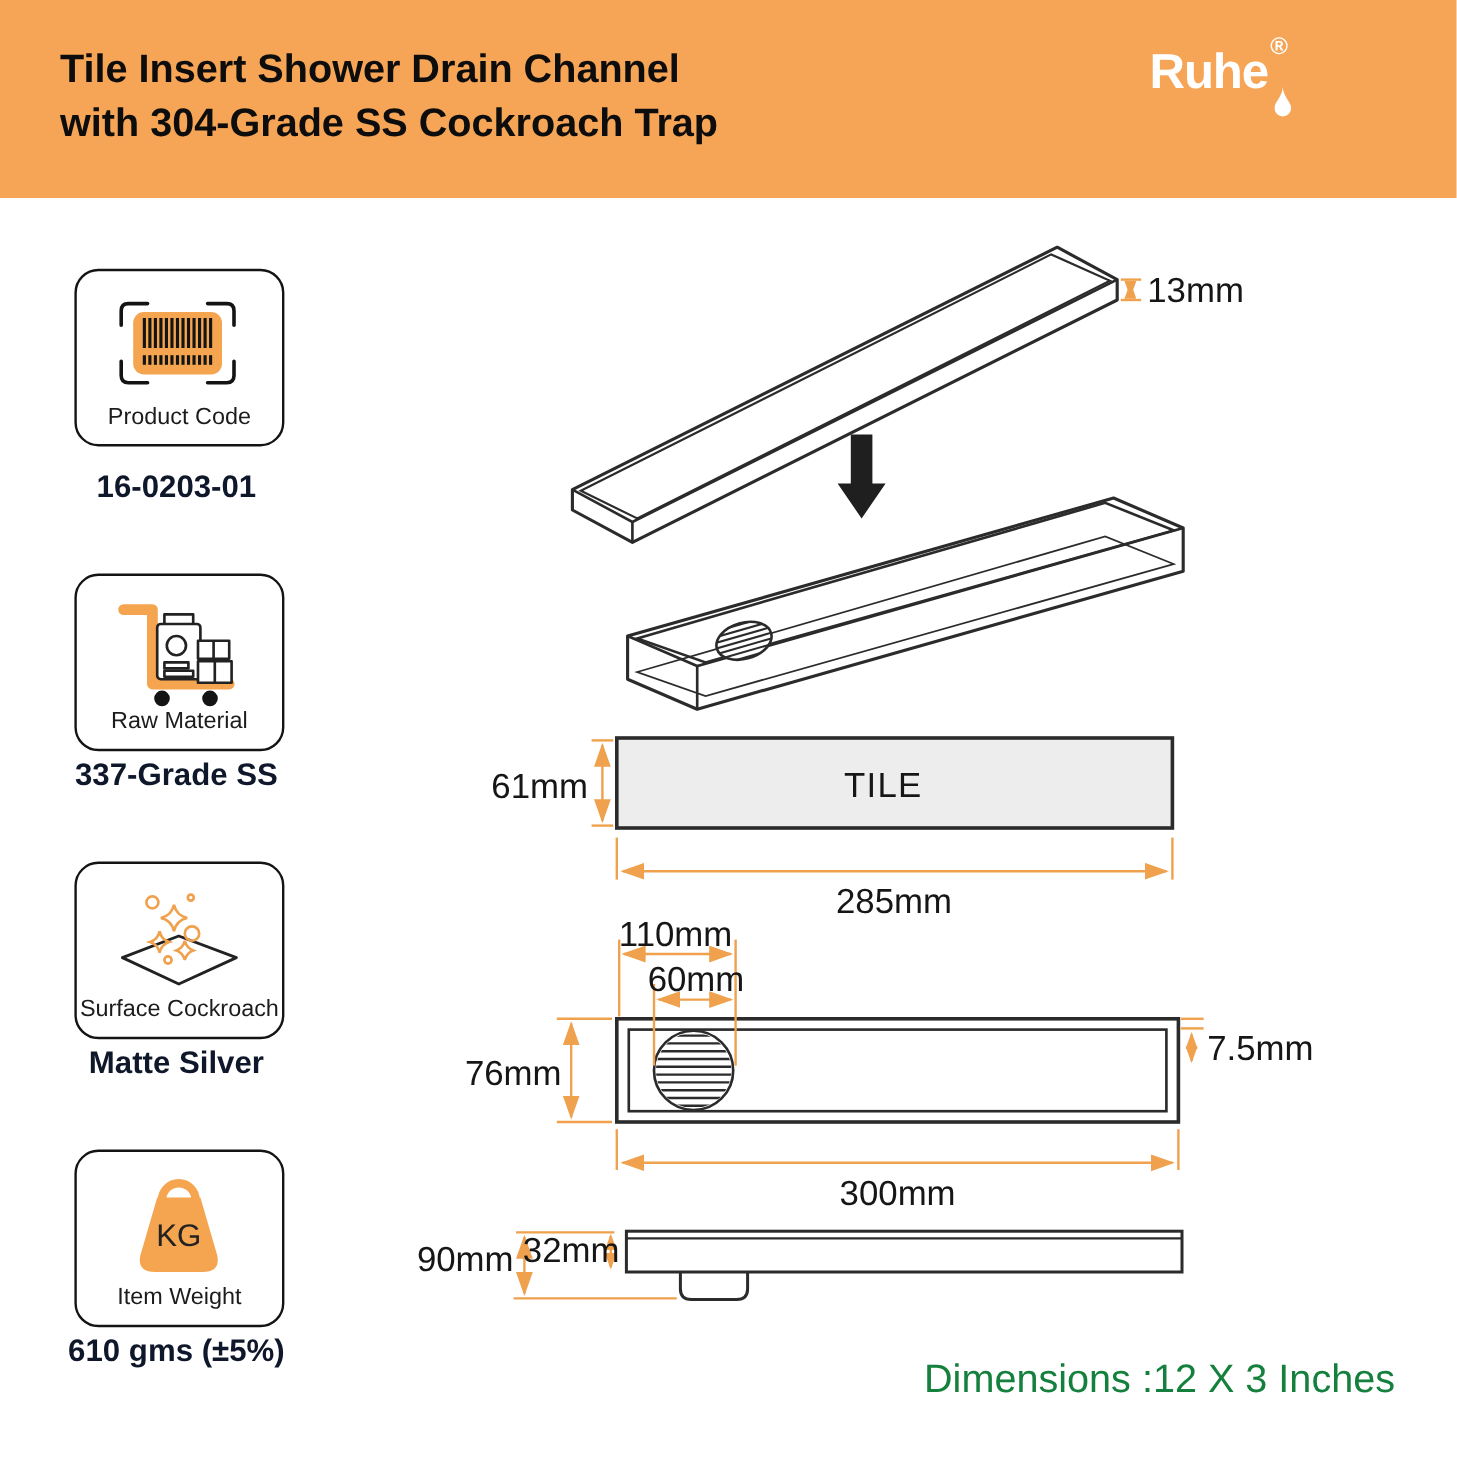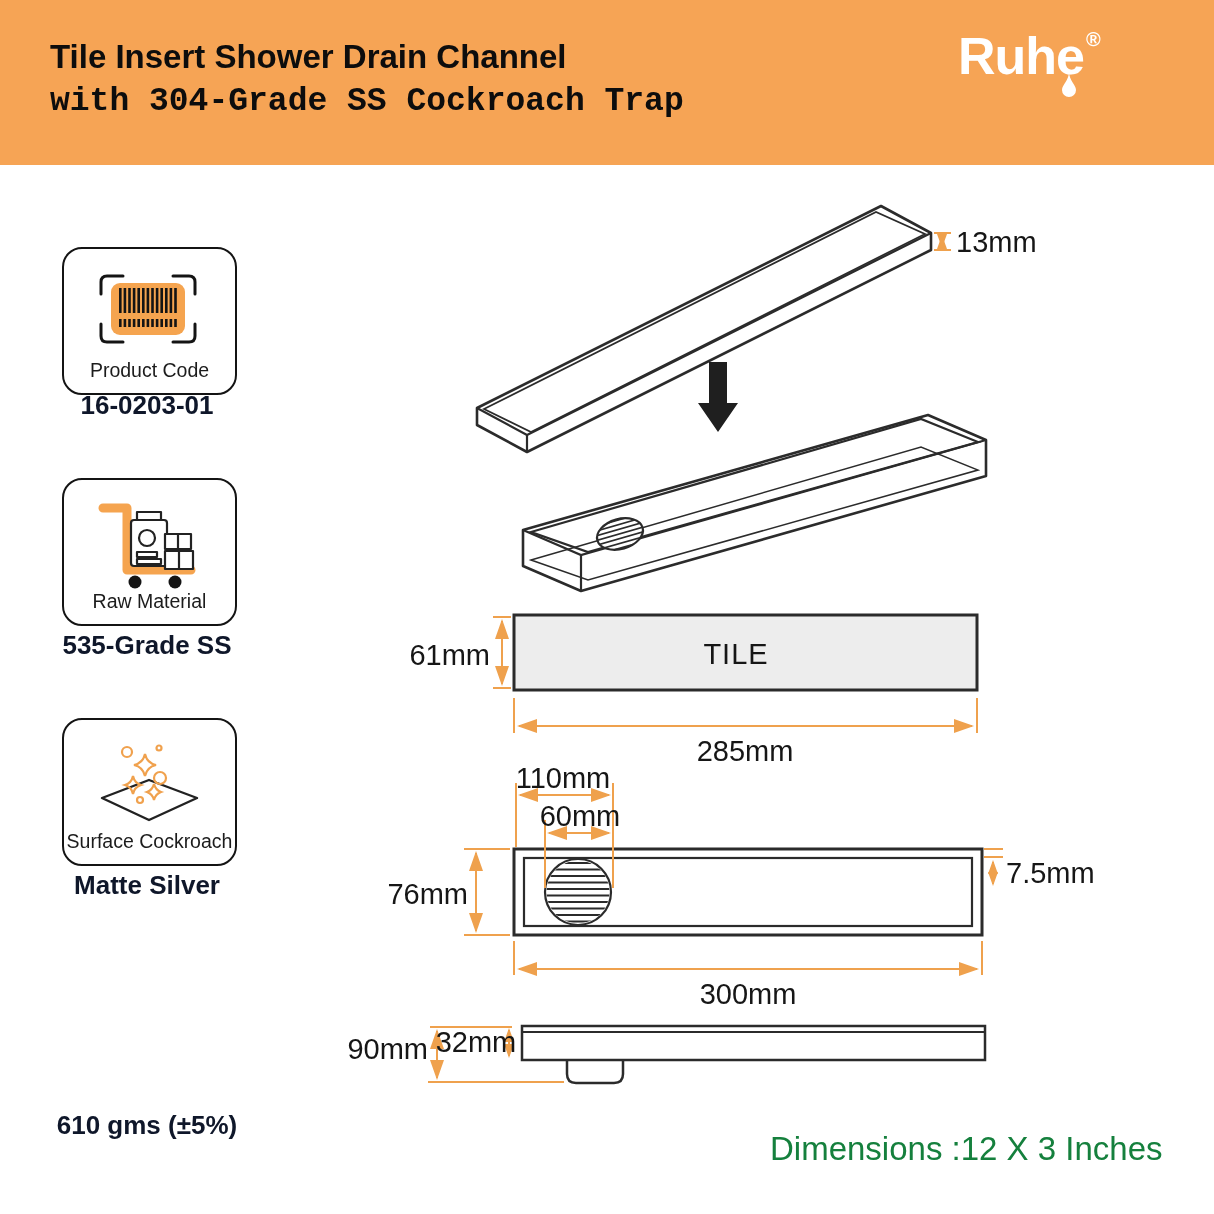--- a/index.html
+++ b/index.html
@@ -3,23 +3,23 @@
 <meta charset="utf-8">
 <style>
   html,body{margin:0;padding:0;background:#ffffff;}
   #canvas{position:relative;width:1214px;height:1214px;background:#ffffff;overflow:hidden;
           font-family:"Liberation Sans","DejaVu Sans",sans-serif;}
 
   
   .banner{position:absolute;left:0;top:0;width:1214px;height:165px;background:#F6A455;}
   .title{position:absolute;left:50px;color:#0d0d0d;font-weight:700;font-size:33px;line-height:1;white-space:nowrap;}
   .title.l1{top:40px;}
-  .title.l2{top:85px;font-family:Liberation Mono, monospace;}
+  .title.l2{top:85px;}
   .logo{position:absolute;right:46px;top:28px;width:210px;height:110px;color:#ffffff;}
-  .logo .word{font-size:52px;font-weight:700;letter-spacing:-1px;line-height:1;}
+  .logo .word{font-size:41px;font-weight:700;letter-spacing:-1px;line-height:1;}
   .logo sup{font-size:20px;font-weight:700;vertical-align:28px;margin-left:2px;}
   .logo .drop{position:absolute;left:104px;top:44px;}
 
   
   .card{position:absolute;left:62px;width:171px;height:144px;border:2.2px solid #141414;border-radius:20px;background:#ffffff;}
   .card .lbl{position:absolute;left:0;top:110px;width:100%;text-align:center;font-size:19.5px;color:#1c1c1c;}
   .cardval{position:absolute;width:240px;left:27px;text-align:center;font-size:26px;font-weight:700;color:#0f172a;white-space:nowrap;}
   .cicon{position:absolute;}
 
   
@@ -41,21 +41,21 @@
     <div class="title l1">Tile Insert Shower Drain Channel</div>
     <div class="title l2">with 304-Grade SS Cockroach Trap</div>
     <div class="logo">
       <span class="word">Ruhe</span><sup>®</sup>
       <svg class="drop" width="14" height="26" viewBox="0 0 14 26">
         <path d="M7 0 C7 8 0 13 0 18 a7 7 0 0 0 14 0 C14 13 7 8 7 0 Z" fill="#ffffff"></path>
       </svg>
     </div>
   </div>
 
-  <div class="card" style="top:247px">
+  <div class="card" style="top:224px">
     <svg class="cicon" style="left:33px;top:24px" width="102" height="72" viewBox="0 0 102 72">
       <g stroke="#141414" stroke-width="3" fill="none" stroke-linecap="round">
         <path d="M26 3 H10 Q4 3 4 9 V21"></path>
           <path d="M76 3 H92 Q98 3 98 9 V21"></path>
         <path d="M26 69 H10 Q4 69 4 63 V51"></path>
           <path d="M76 69 H92 Q98 69 98 63 V51"></path>
       </g>
       <rect x="14" y="10" width="74" height="52" rx="9" fill="#F5A44F"></rect>
       <g fill="#141414">
         <rect x="22" y="15" width="2.6" height="25"></rect>
@@ -102,39 +102,47 @@
         <rect x="74" y="34" width="26" height="15"></rect>
         <rect x="74" y="51" width="28" height="18"></rect>
         <line x1="87" y1="34" x2="87" y2="49"></line>
         <line x1="88" y1="51" x2="88" y2="69"></line>
       </g>
       <circle cx="44" cy="82" r="6.5" fill="#141414"></circle>
       <circle cx="84" cy="82" r="6.5" fill="#141414"></circle>
     </svg>
     <div class="lbl">Raw Material</div>
   </div>
-  <div class="cardval" style="top:630px">535-Grade SS</div>
+  <div class="cardval" style="top:630px">337-Grade SS</div>
 
   <div class="card" style="top:718px">
     <svg class="cicon" style="left:23px;top:22px" width="124" height="96" viewBox="0 0 124 96">
       <polygon points="15,56 62,38 110,56 62,78" fill="#ffffff" stroke="#222222" stroke-width="2.4" stroke-linejoin="round"></polygon>
       <g stroke="#F0A14D" stroke-width="2.2" fill="none">
         <path d="M58 12 Q60 21 69 23 Q60 25 58 34 Q56 25 47 23 Q56 21 58 12 Z"></path>
         <path d="M52 28 Q53.5 35 60 37 Q53.5 39 52 46 Q50.5 39 44 37 Q50.5 35 52 28 Z" transform="translate(-6,6)"></path>
         <path d="M67 42 Q68.5 48 74 50 Q68.5 52 67 58 Q65.5 52 60 50 Q65.5 48 67 42 Z"></path>
         <circle cx="40" cy="10" r="5"></circle>
         <circle cx="72" cy="6" r="2.5"></circle>
         <circle cx="73" cy="36" r="6"></circle>
         <circle cx="53" cy="58" r="3"></circle>
       </g>
     </svg>
     <div class="lbl">Surface Cockroach</div>
   </div>
   <div class="cardval" style="top:870px">Matte Silver</div>
 
+  <div class="card" style="top:958px">
+    <svg class="cicon" style="left:39px;top:16px" width="92" height="96" viewBox="0 0 92 96">
+      <path d="M32 24 A14 14 0 0 1 60 24" stroke="#F5A44F" stroke-width="7" fill="none"></path>
+      <path d="M28 22 L64 22 L78 70 Q81 84 66 84 L26 84 Q11 84 14 70 Z" fill="#F5A44F"></path>
+      <text x="46" y="62" text-anchor="middle" font-size="26" fill="#222222">KG</text>
+    </svg>
+    <div class="lbl">Item Weight</div>
+  </div>
   <div class="cardval" style="top:1110px">610 gms (±5%)</div>
 
   <svg width="1214" height="1214" viewBox="0 0 1214 1214" style="position:absolute;left:0;top:0;">
     <defs>
       <marker id="ae" markerWidth="10" markerHeight="8" refX="9" refY="3.5" orient="auto">
           <path d="M0 0 L10 3.5 L0 7 Z" fill="#EFA14D"></path>
         </marker>
       <marker id="as" markerWidth="10" markerHeight="8" refX="1" refY="3.5" orient="auto">
           <path d="M10 0 L0 3.5 L10 7 Z" fill="#EFA14D"></path>
         </marker>

